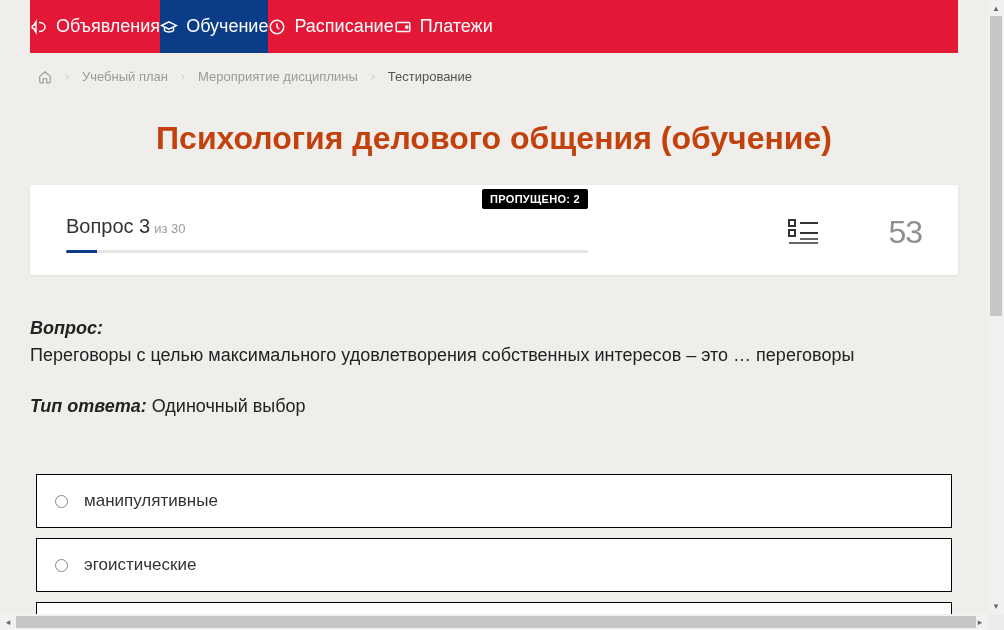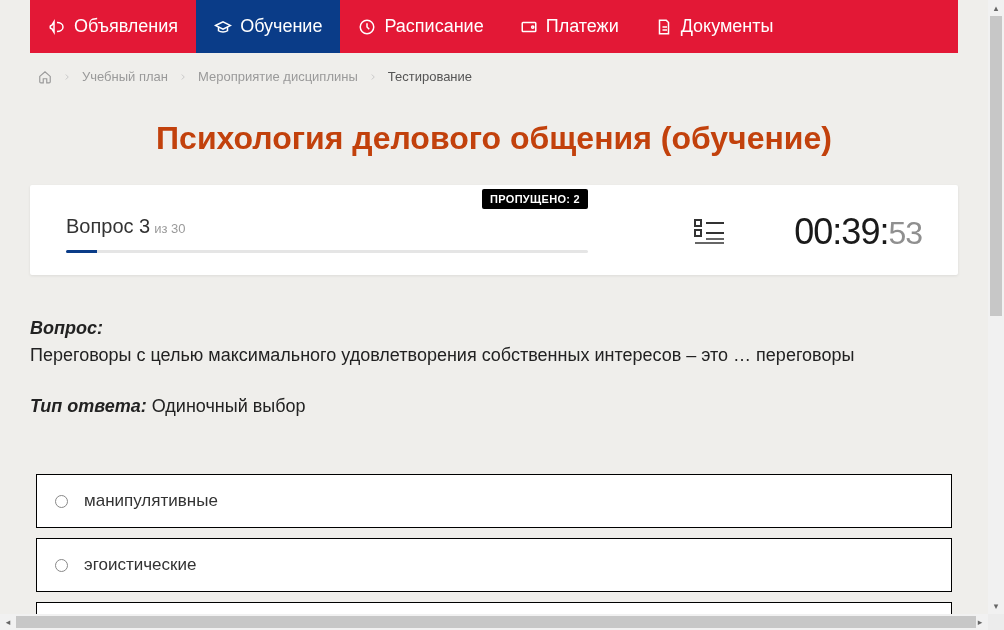--- a/index.html
+++ b/index.html
@@ -1,21 +1,21 @@
 <!DOCTYPE html>
 <html><head>
 <meta charset="utf-8">
 <style>
 * { margin:0; padding:0; box-sizing:border-box; }
 body { font-family: -apple-system, Helvetica, Arial, sans-serif; background:#efeeeb; color:#333; }
 .page { width:1004px; height:630px; overflow:hidden; position:relative; }
 .content-area { position:absolute; top:0; left:0; width:988px; height:614px; overflow:hidden; }
 
 .topnav { background:#e31836; height:53px; display:flex; align-items:center; margin:0 30px; }
-.nav-item { display:flex; align-items:center; gap:8px; padding:0 18px; height:53px; color:#fff; font-size:18px; font-weight:500; cursor:pointer; }
+.nav-item { display:flex; align-items:center; gap:8px; padding:0 0; height:53px; color:#fff; font-size:18px; font-weight:500; cursor:pointer; }
 .nav-item.active { background:#0a3c88; }
 .nav-icon { width:18px; height:18px; display:inline-flex; align-items:center; justify-content:center; }
 .chev-down { margin-left:4px; }
 
 .breadcrumb { display:flex; align-items:center; gap:10px; padding:16px 30px 0 38px; font-size:13px; color:#9a9a9a; }
 .bc-sep { color:#c0c0c0; }
 .bc-item { cursor:pointer; }
 .bc-current { color:#555; }
 
 .page-title { text-align:center; font-size:32px; font-weight:600; color:#c2410c; margin:36px 0 28px; }
@@ -90,29 +90,20 @@
         <span>Расписание</span>
       </div>
       <div class="nav-item">
         <span class="nav-icon">
           <svg width="18" height="18" viewBox="0 0 24 24" fill="none" stroke="#fff" stroke-width="2">
               <rect x="3" y="6" width="18" height="12" rx="1"></rect>
               <circle cx="17" cy="12" r="1.5"></circle>
             </svg>
         </span>
         <span>Платежи</span>
-      </div>
-      <div class="nav-item">
-        <span class="nav-icon">
-          <svg width="18" height="18" viewBox="0 0 24 24" fill="none" stroke="#fff" stroke-width="2">
-              <path d="M6 3h9l3 3v15H6z"></path>
-              <path d="M10 12h6M10 16h6"></path>
-            </svg>
-        </span>
-        <span>Документы</span>
       </div>
     </nav>
 
     <div class="breadcrumb">
       <span>
         <svg width="14" height="14" viewBox="0 0 24 24" fill="none" stroke="#9a9a9a" stroke-width="2">
             <path d="M3 11l9-8 9 8v9a2 2 0 01-2 2h-4v-7h-6v7H5a2 2 0 01-2-2z"></path>
           </svg>
       </span>
       <span class="bc-sep">
@@ -154,21 +145,20 @@
         <svg width="30" height="28" viewBox="0 0 30 28" fill="none" stroke="#333" stroke-width="2">
           <rect x="1" y="2" width="6" height="6"></rect>
             <line x1="12" y1="5" x2="30" y2="5"></line>
           <rect x="1" y="12" width="6" height="6"></rect>
             <line x1="12" y1="15" x2="30" y2="15"></line>
           <line x1="1" y1="25" x2="30" y2="25" stroke-width="1.5"></line>
           <line x1="12" y1="21" x2="30" y2="21" stroke-width="1.5"></line>
         </svg>
       </div>
       <div class="timer">
-        <span>00:39:</span>
           <span class="sec">53</span>
       </div>
     </div>
 
     <div class="question-section">
       <p>
         <span class="q-heading">Вопрос:</span><br>
         <span>Переговоры с целью максимального удовлетворения собственных интересов – это … переговоры</span>
       </p>
       <p>

